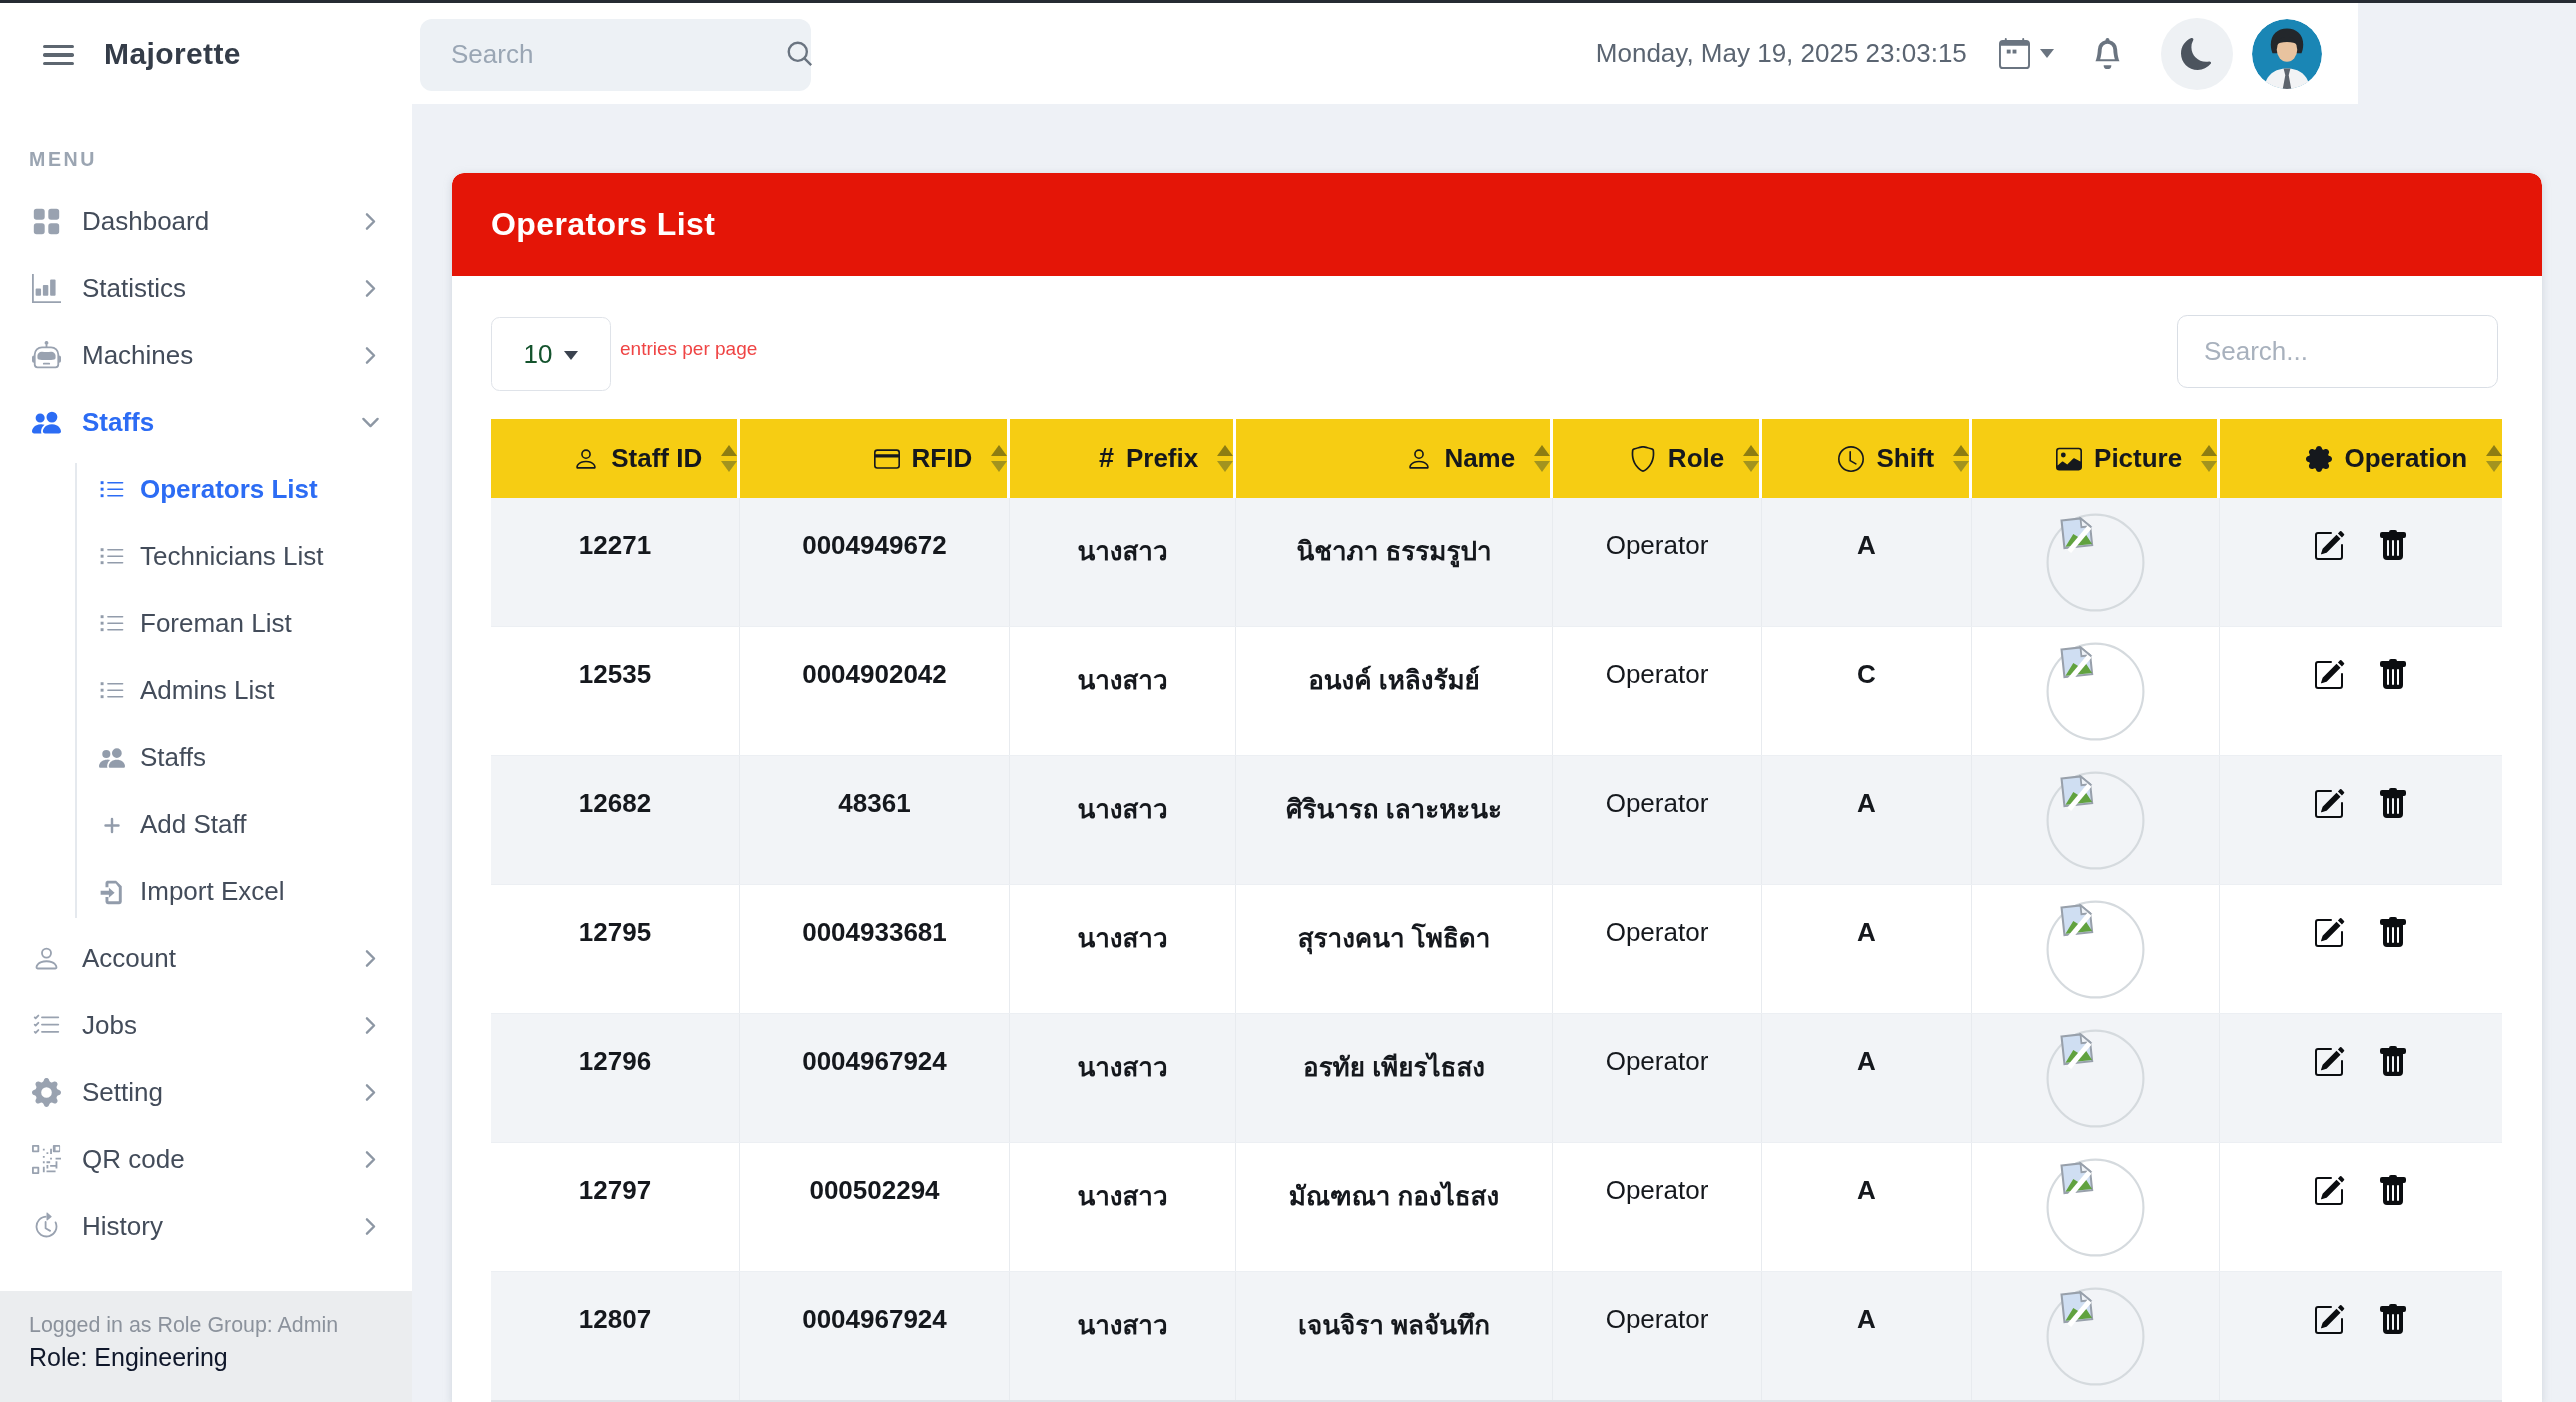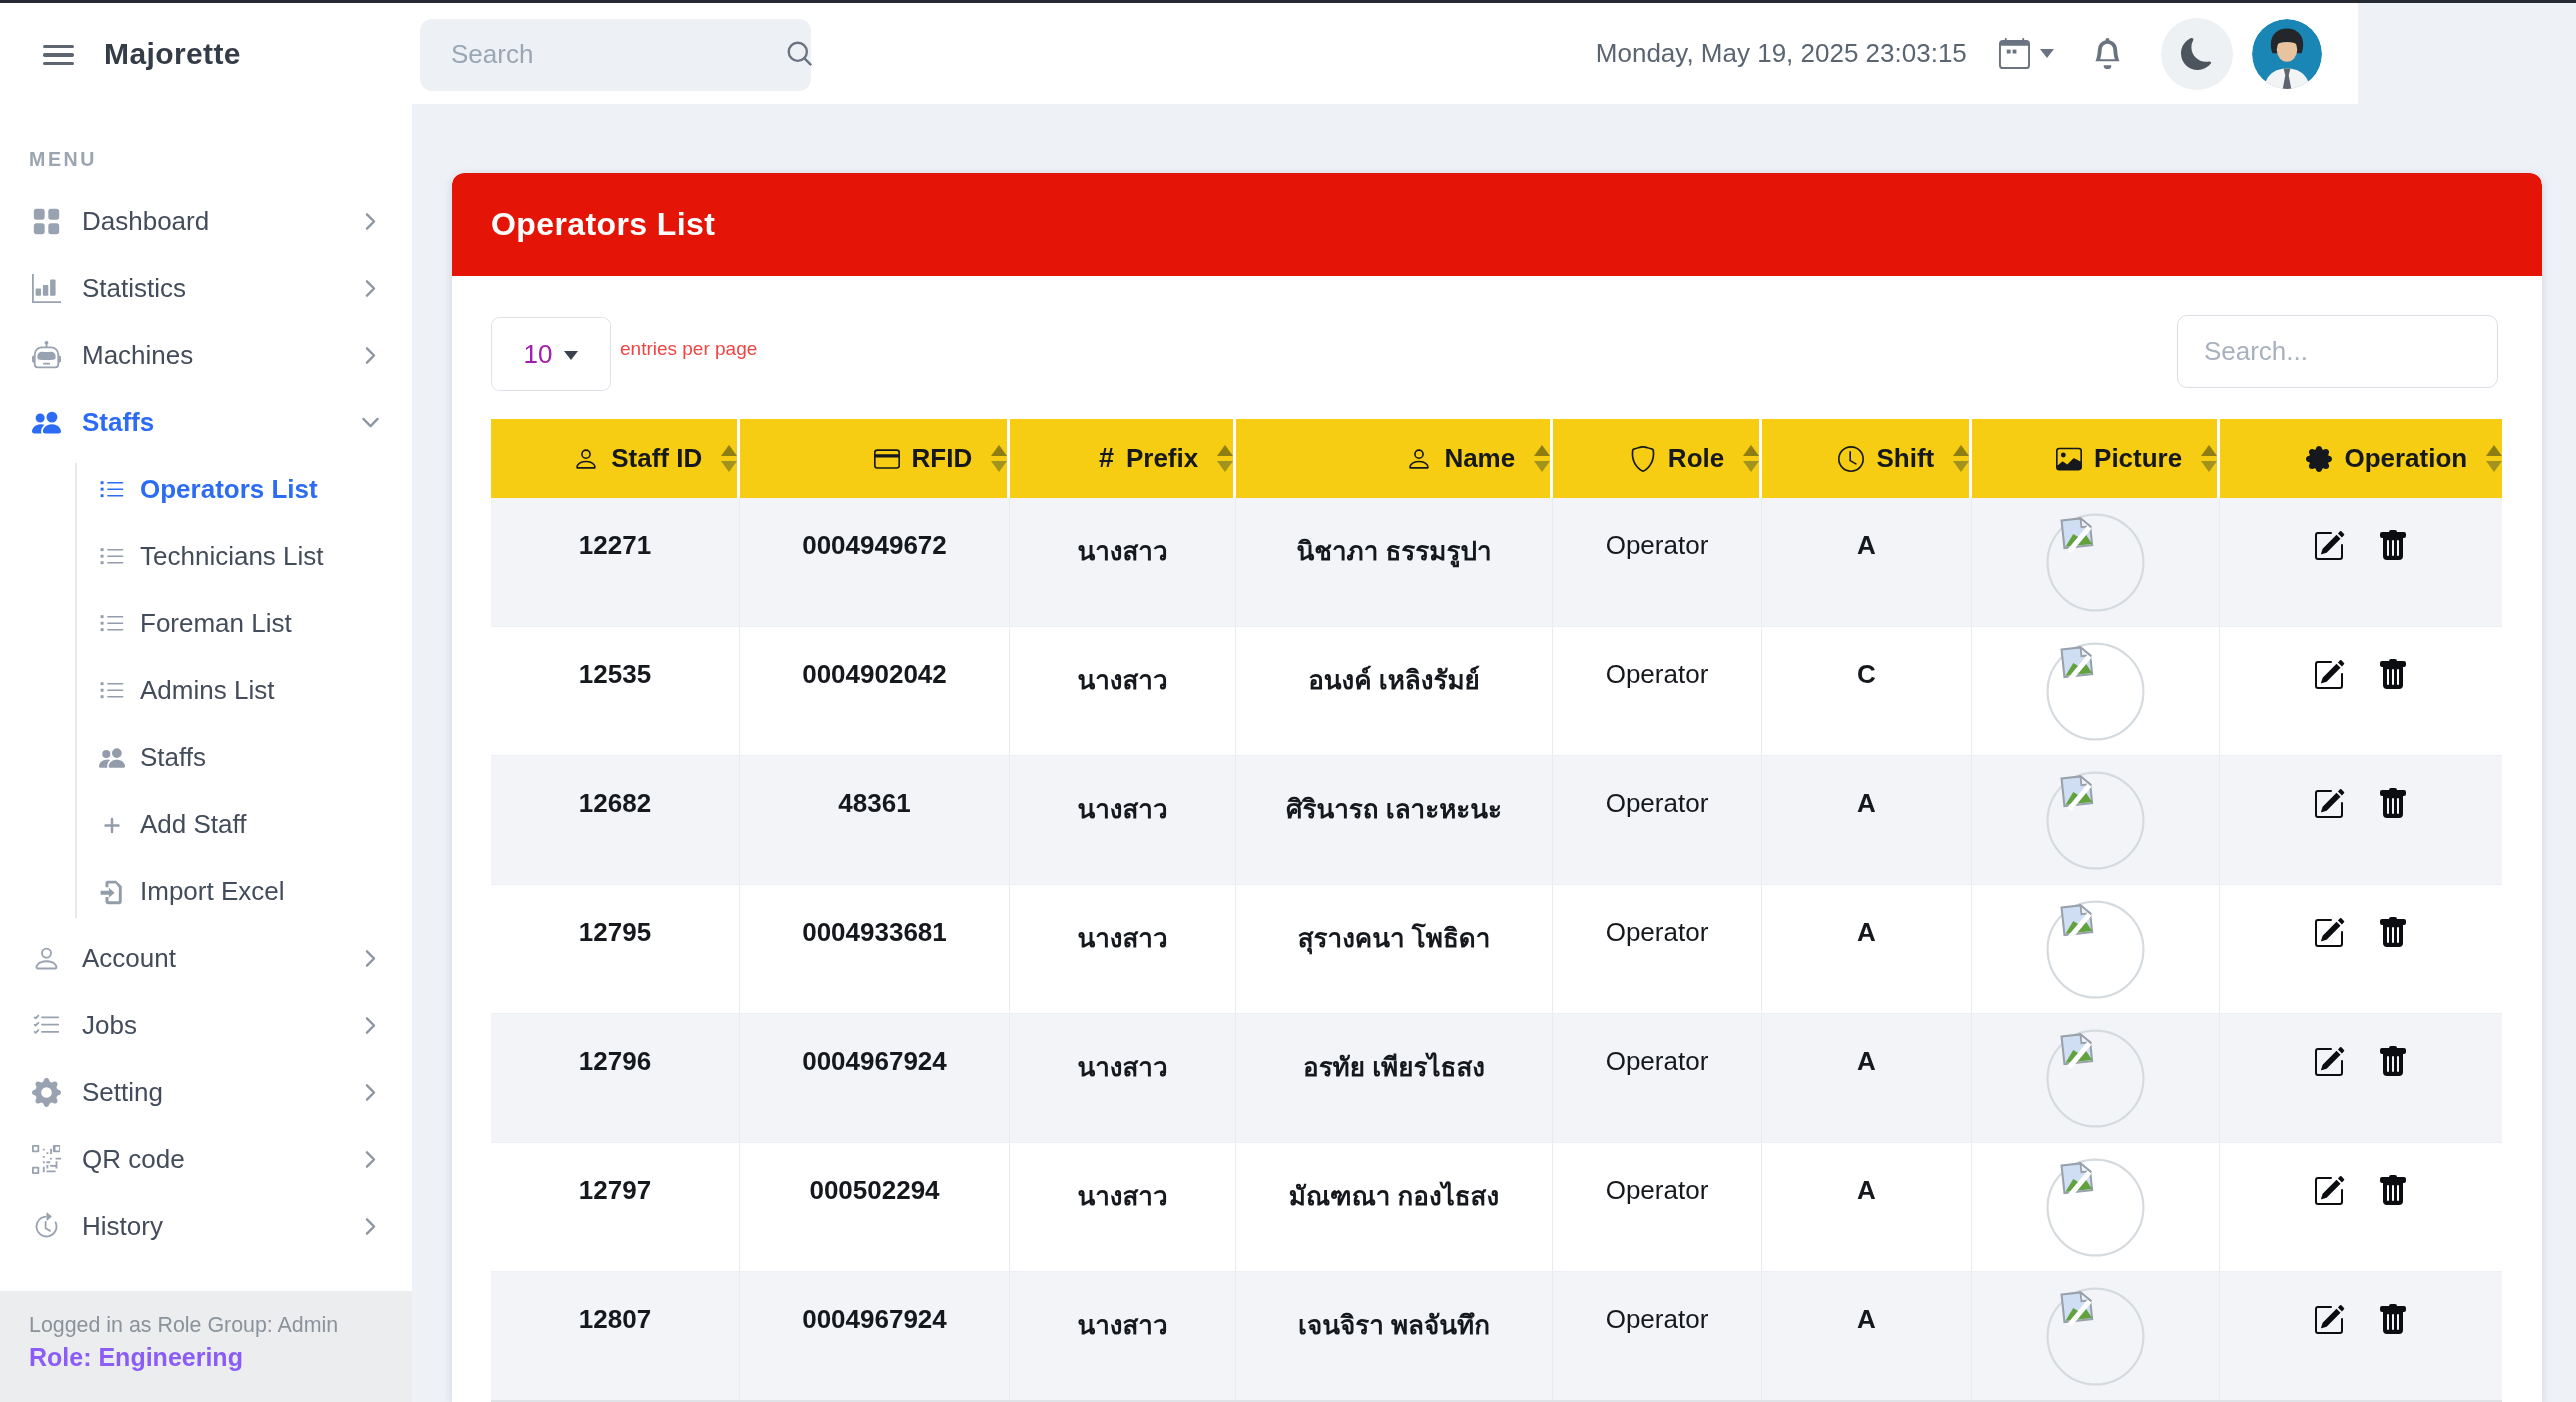--- a/index.html
+++ b/index.html
@@ -37,28 +37,28 @@
   .nav-item.active .nlabel{font-weight:bold;}
   .submenu{position:relative;}
   .submenu:before{content:"";position:absolute;left:75px;top:6.8px;bottom:6.8px;width:1.7px;background:#e5e9ee;}
   .sub-item{position:relative;height:67px;display:flex;align-items:center;cursor:pointer;}
   .sub-item .nicon{position:absolute;left:99px;width:26px;height:26px;color:#929cab;}
   .sub-item .nlabel{position:absolute;left:140px;font-size:26px;color:#434c5a;}
   .sub-item.active .nicon,.sub-item.active .nlabel{color:#2c6cf4;}
   .sub-item.active .nlabel{font-weight:bold;}
   .sidebar-footer{position:absolute;left:0;bottom:0;width:412px;height:111px;background:#ebedef;}
   .sf1{margin:22px 0 5.1px 29px;font-size:21.4px;color:#8b929c;}
-  .sf2{margin-left:29px;font-size:25px;font-weight:bold;color:#8b5cf6;}
+  .sf2{margin-left:29px;font-size:25px;font-weight:normal;color:#0f172a;}
   
   .card{position:absolute;left:452px;top:173px;width:2090px;height:1230px;background:#ffffff;border-radius:12px 12px 0 0;box-shadow:0 2.6px 8.5px rgba(150,160,175,.35);overflow:hidden;z-index:30;}
   .banner{height:103px;background:#e41507;border-radius:12px 12px 0 0;display:flex;align-items:center;}
   .banner h1{margin:0 0 0 39px;font-size:32px;color:#ffffff;font-weight:bold;letter-spacing:0.4px;}
   .controls{position:relative;height:73px;margin:41px 39px 0 39px;}
   .epp-select{position:absolute;left:0;top:0;width:118px;height:72px;border:1.7px solid #dfe3e9;border-radius:8.5px;display:flex;align-items:center;justify-content:center;gap:12px;cursor:pointer;background:#fff;}
-  .epp-select .val{font-size:26px;color:#a21caf;}
+  .epp-select .val{font-size:26px;color:#14532d;}
   .epp-select .caret{width:0;height:0;border-left:7.7px solid transparent;border-right:7.7px solid transparent;border-top:9.4px solid #3a424e;margin-top:3.4px;}
   .epp-label{position:absolute;left:129px;top:20.5px;font-size:19px;color:#ef4444;}
   .table-search{position:absolute;right:5.1px;top:-1.7px;width:321px;height:73px;border:1.7px solid #d9dee5;border-radius:10.2px;font-size:26px;color:#5d6773;padding:0 15px 0 26px;outline:none;font-family:inherit;box-sizing:border-box;background:#fff;}
   .table-search::placeholder{color:#a8b1bd;}
   
   .table{margin:29px 39px 0 39px;width:2011px;}
   .tr{display:grid;grid-template-columns:249px 270px 226px 317px 209px 210px 248px 282px;}
   .thead .th{background:#f6cd13;height:79px;display:flex;align-items:center;justify-content:flex-end;gap:12px;border-right:3.4px solid #ffffff;font-size:26px;font-weight:bold;color:#15181d;}
   .thead .th:last-child{border-right:none;}
   .th .hicon{width:26px;height:26px;flex:none;}

